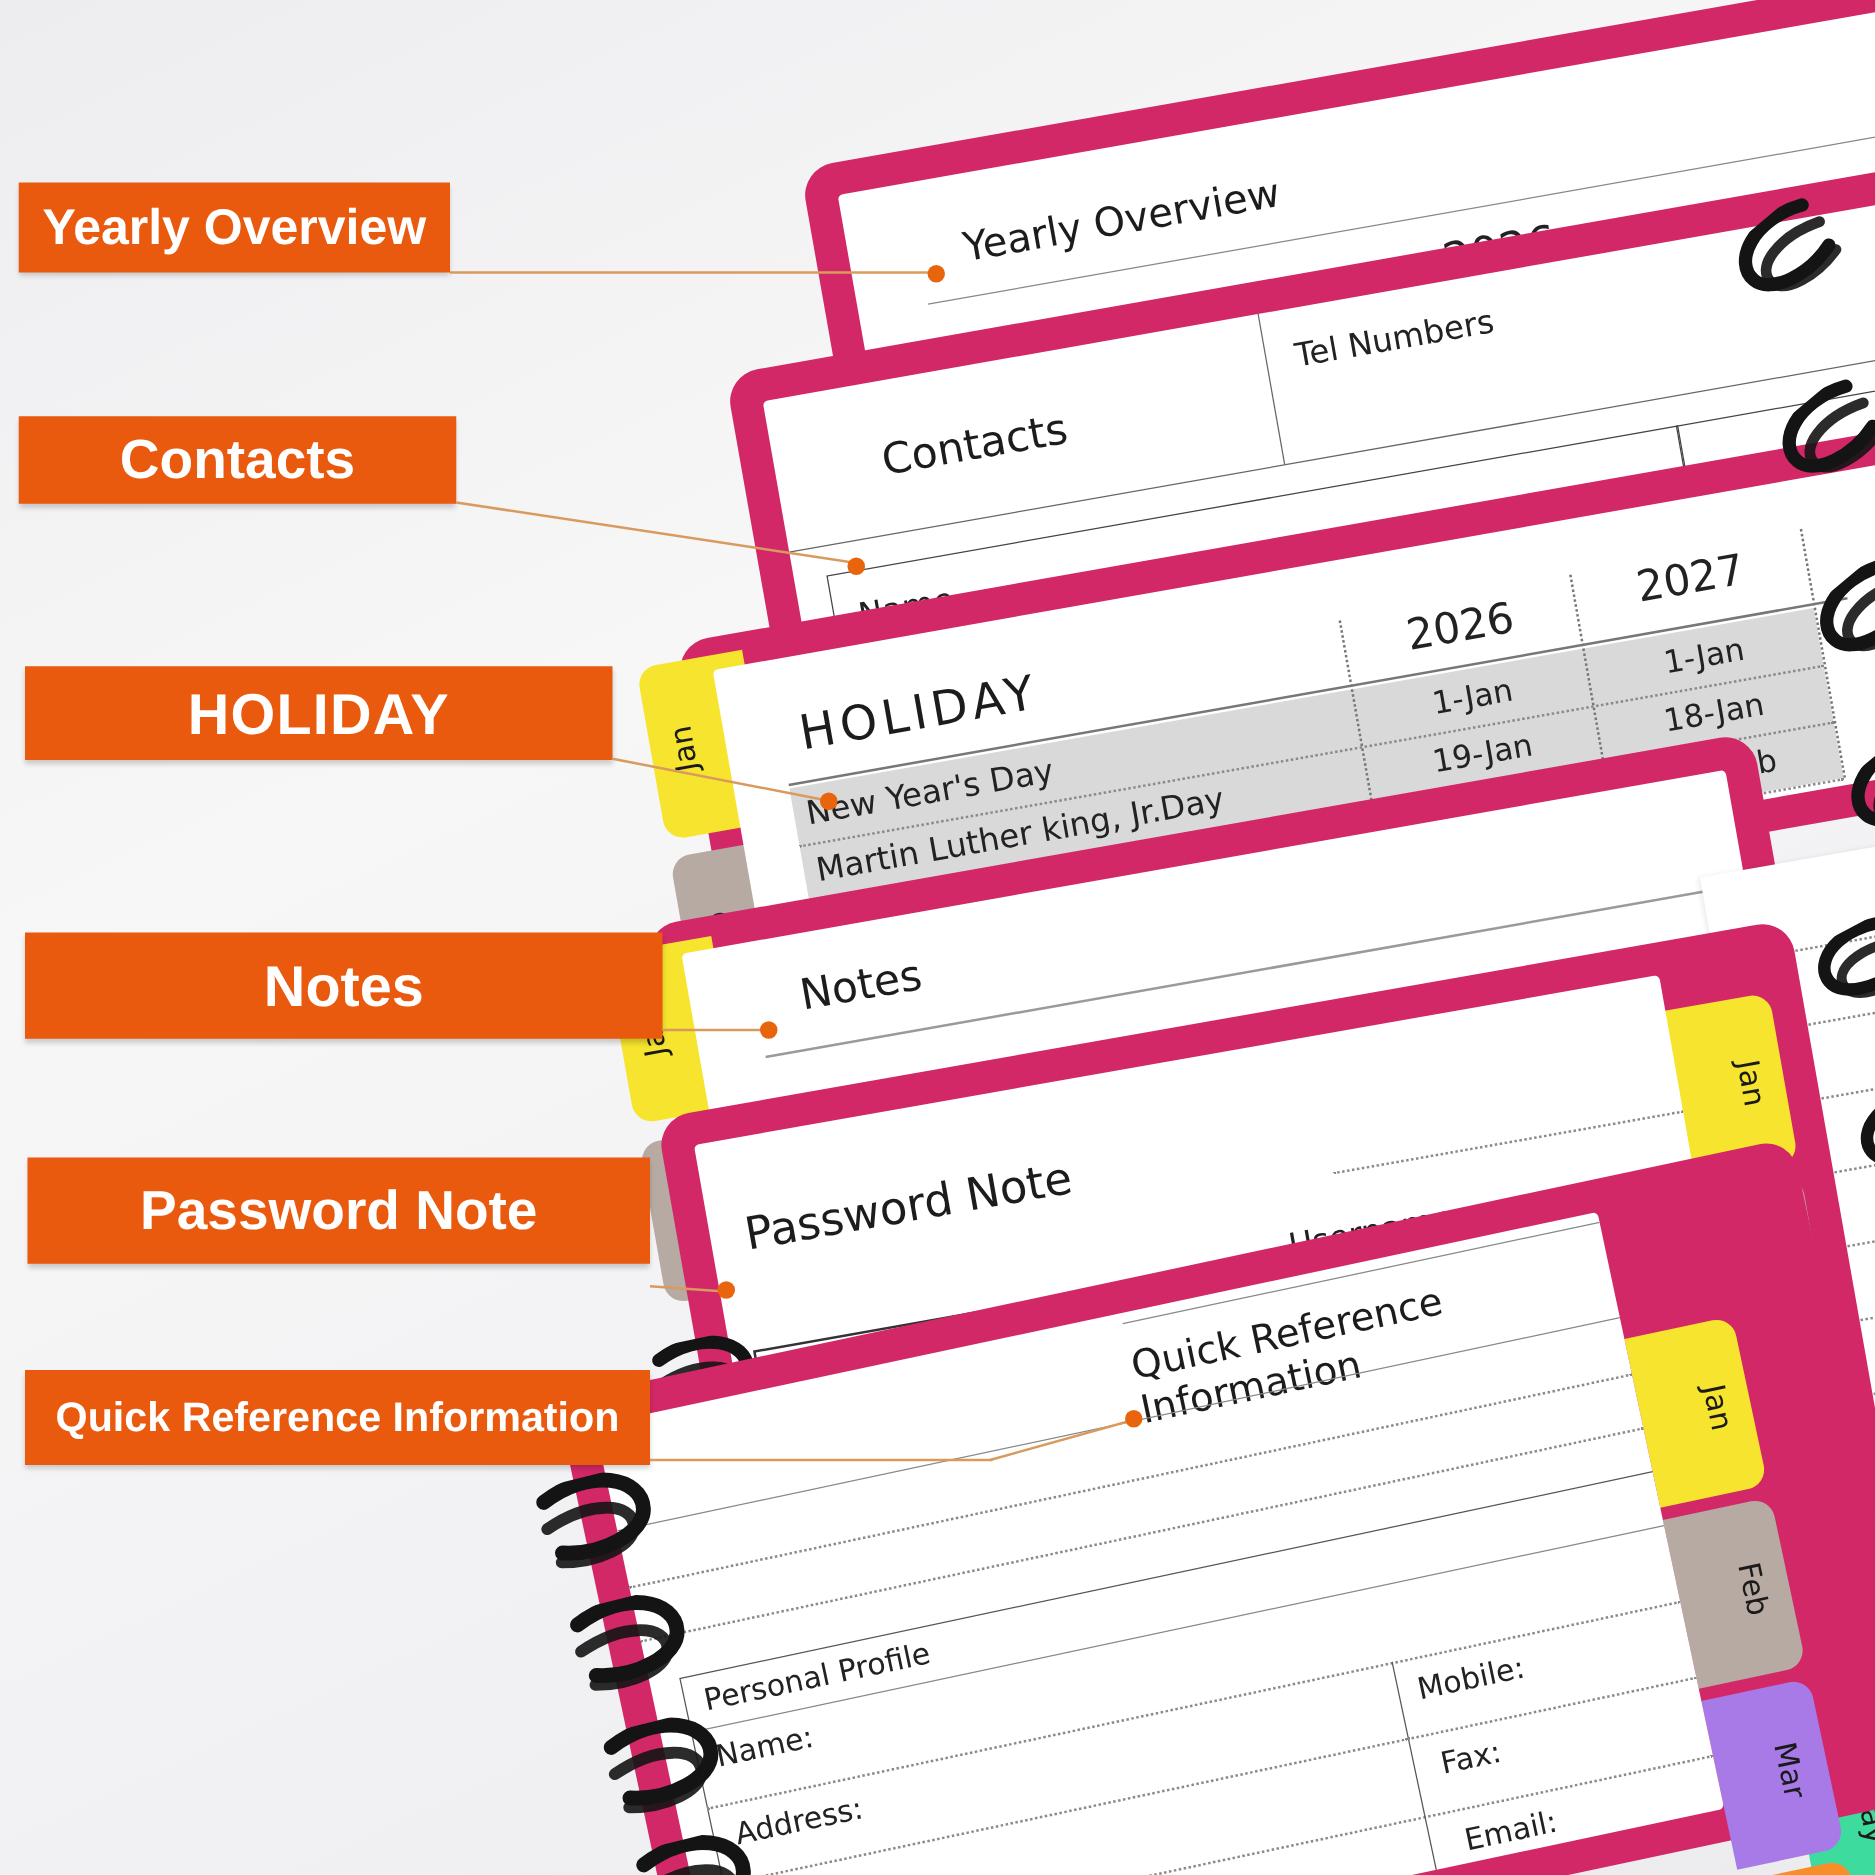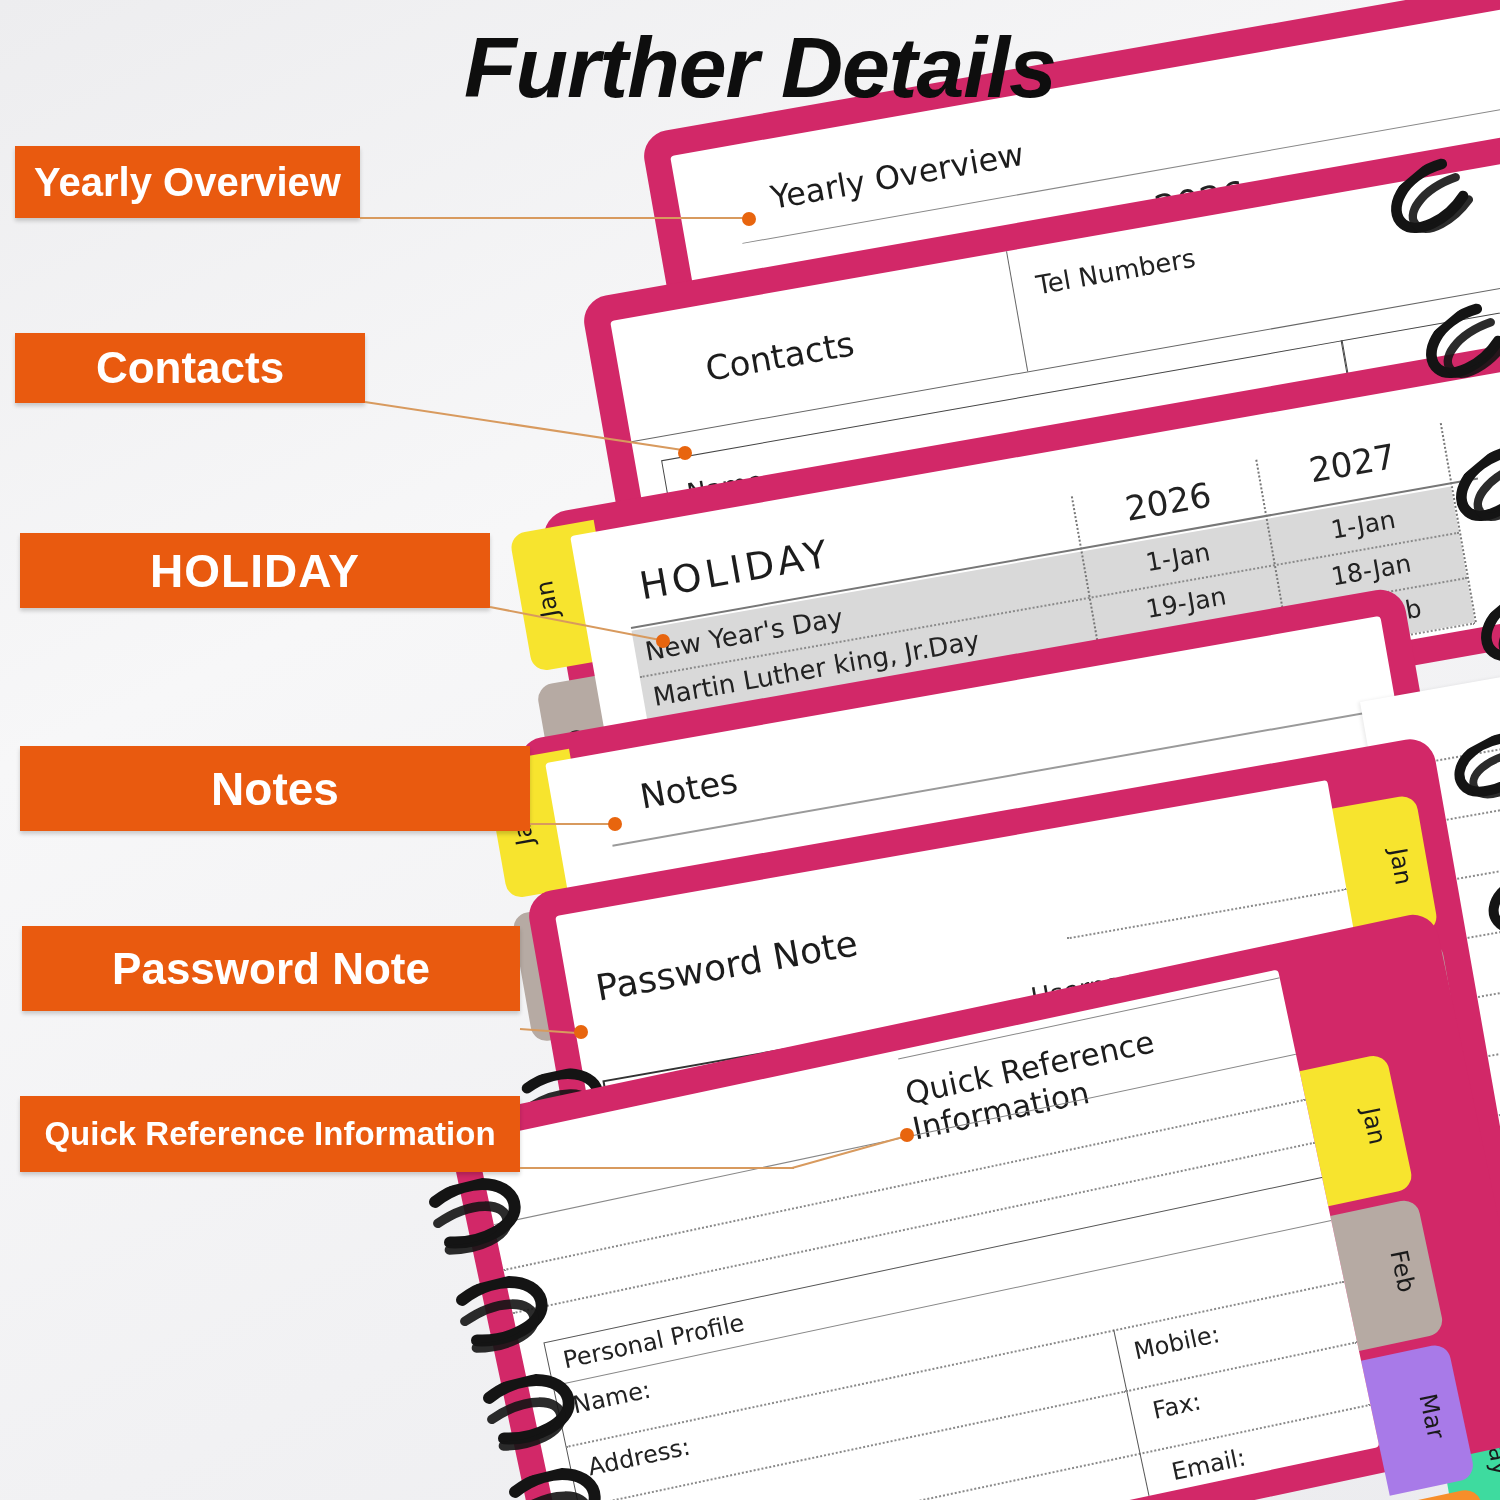--- a/index.html
+++ b/index.html
@@ -265,21 +265,20 @@
     </svg>
   <svg class="ring ringBL" style="left:482px;top:1376px;transform:scaleX(-1) rotate(14deg);" width="100" height="74" viewBox="0 0 84 62">
       <path d="M74 10 C38 -6 6 10 10 30 C13 46 44 54 70 46" fill="none" stroke="#141414" stroke-width="10" stroke-linecap="round"></path>
       <path d="M76 28 C44 16 16 24 19 40 C22 53 48 58 72 52" fill="none" stroke="#141414" stroke-width="8" stroke-linecap="round" opacity=".9"></path>
     </svg>
   <svg class="ring ringBL" style="left:508px;top:1470px;transform:scaleX(-1) rotate(14deg);" width="100" height="74" viewBox="0 0 84 62">
       <path d="M74 10 C38 -6 6 10 10 30 C13 46 44 54 70 46" fill="none" stroke="#141414" stroke-width="10" stroke-linecap="round"></path>
       <path d="M76 28 C44 16 16 24 19 40 C22 53 48 58 72 52" fill="none" stroke="#141414" stroke-width="8" stroke-linecap="round" opacity=".9"></path>
     </svg>
 
-  <div class="main-title">Further Details</div>
 
   <div class="lab lab1">Yearly Overview</div>
   <div class="lab lab2">Contacts</div>
   <div class="lab lab3">HOLIDAY</div>
   <div class="lab lab4">Notes</div>
   <div class="lab lab5">Password Note</div>
   <div class="lab lab6">Quick Reference Information</div>
 
   <div class="conn" style="left:360px;top:217px;width:386px;"></div>
   <div class="cdot" style="left:742px;top:212px;"></div>

